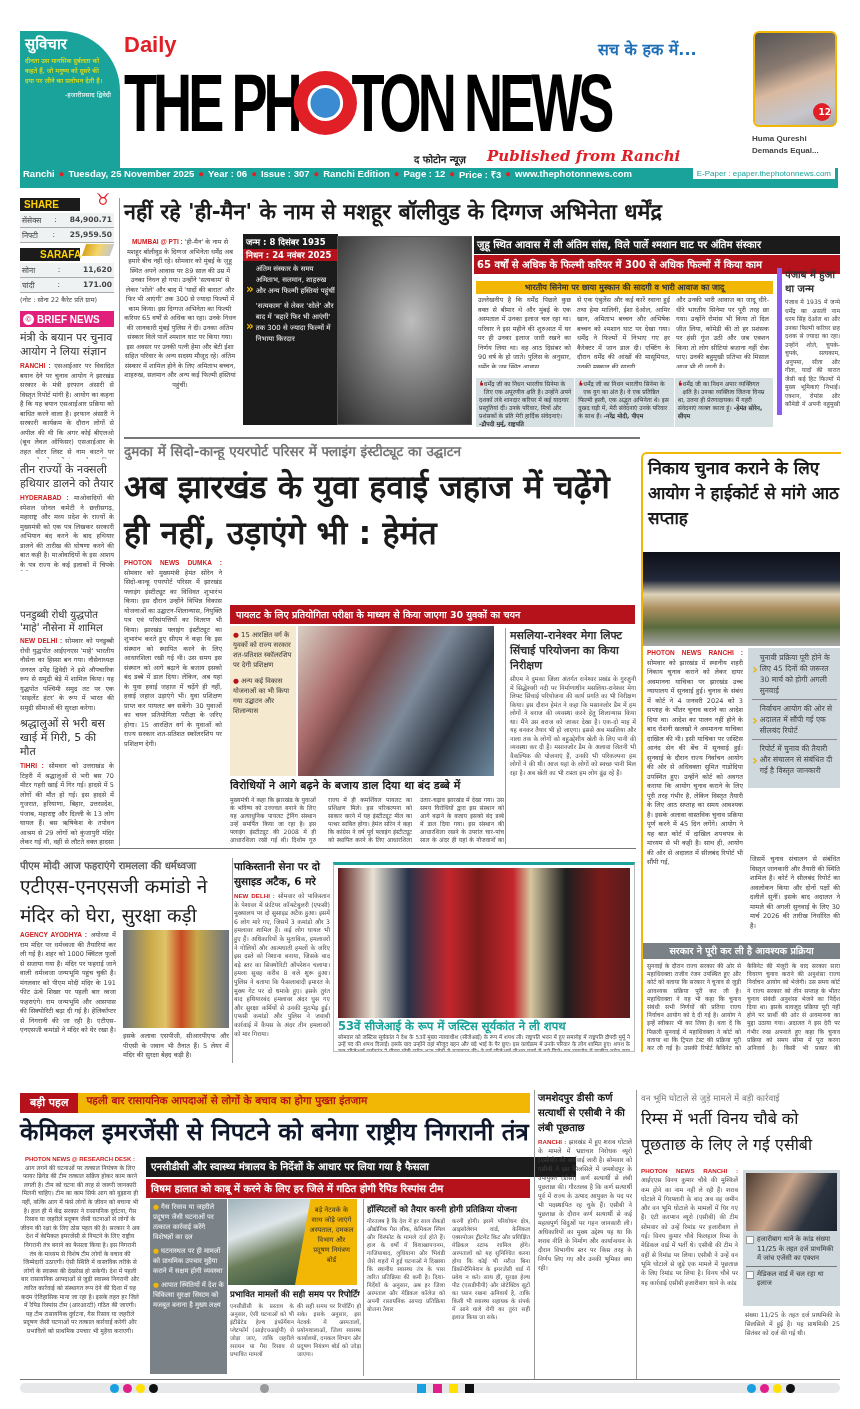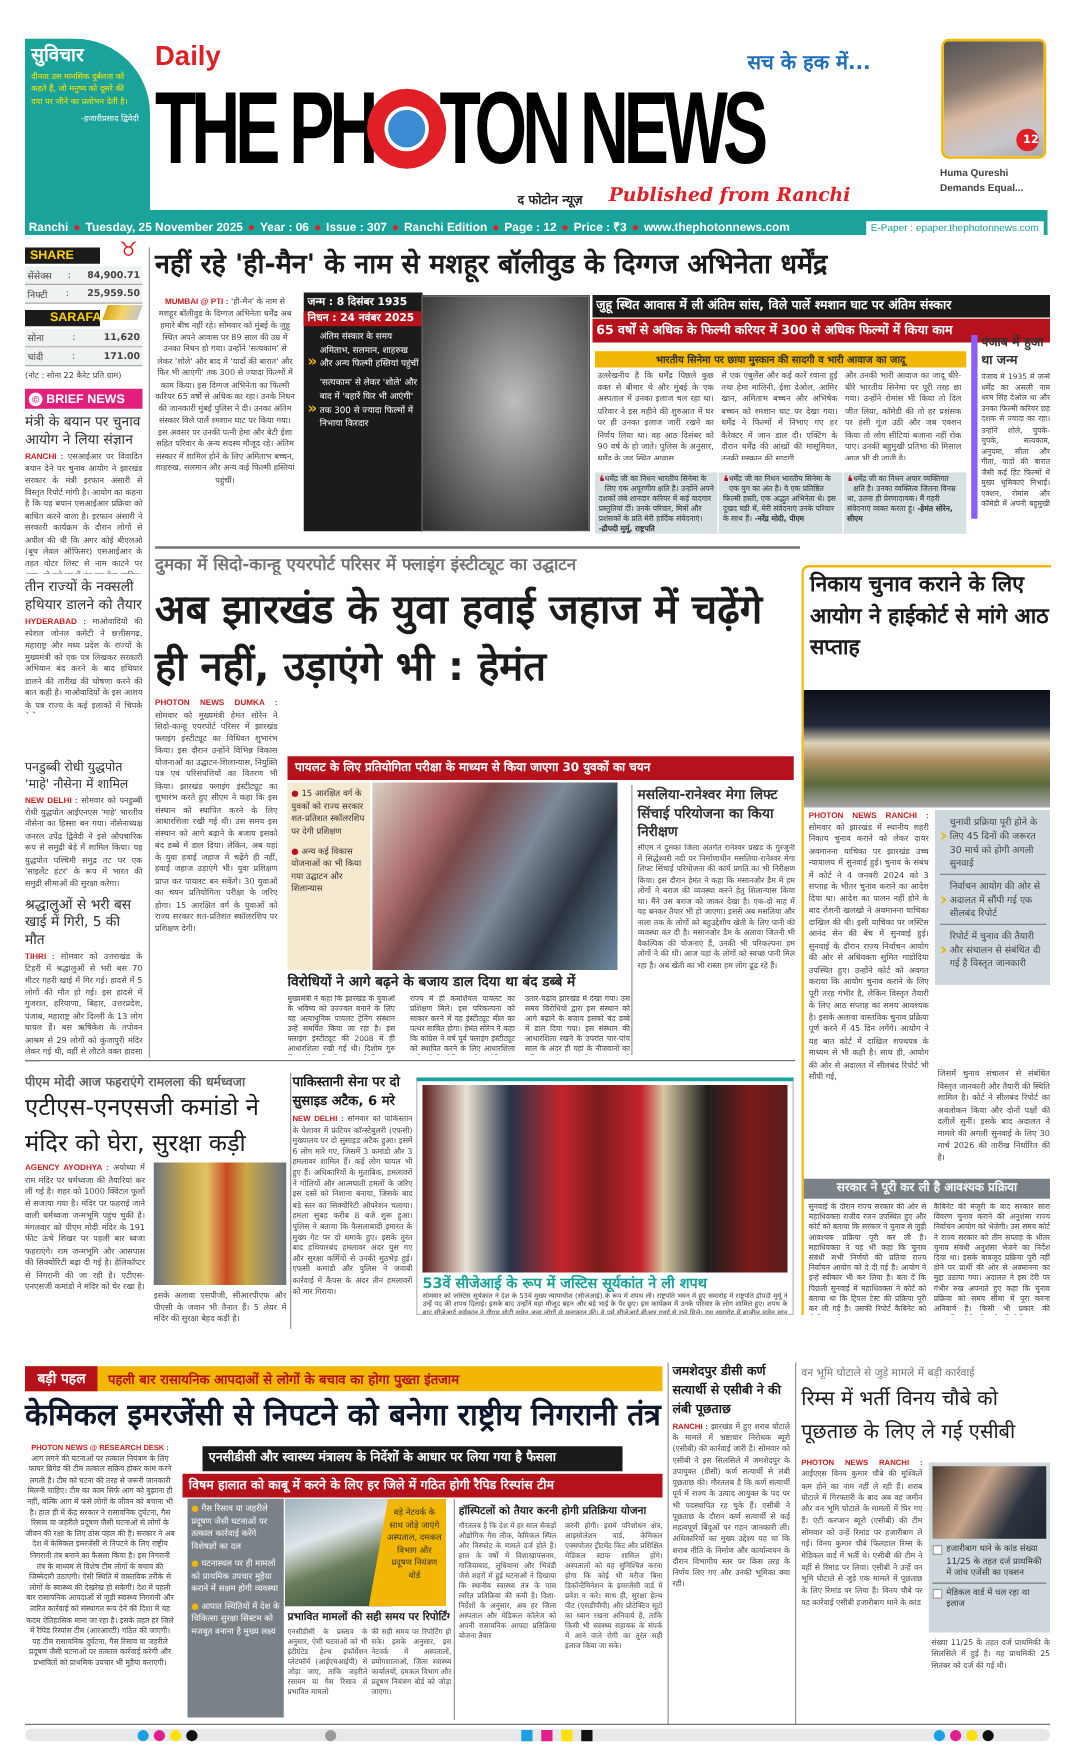--- a/index.html
+++ b/index.html
@@ -34,21 +34,21 @@
 
 <div class="abs" style="left:598px;top:38px;color:#1f6fb8;font-weight:bold;font-size:16px">सच के हक में...</div>
 <div class="abs" style="left:414px;top:152px;font-size:10px;font-weight:bold;color:#222">द फोटोन न्यूज़</div>
 <div class="abs" style="left:487px;top:147px;font-family:'DejaVu Serif',serif;font-style:italic;font-weight:bold;color:#e01f26;font-size:15px">Published from Ranchi</div>
 
 <div class="abs photo" style="left:753px;top:31px;width:84px;height:96px;border:2px solid #f2b705;border-radius:6px;background:linear-gradient(160deg,#555 0%,#8a7a70 35%,#d9b9a0 55%,#c6c6cc 80%,#aaa 100%)">
   <div style="position:absolute;right:4px;bottom:4px;width:18px;height:18px;border-radius:50%;background:#e01f26;color:#fff;font-size:9px;font-weight:bold;text-align:right;line-height:18px">12</div>
 </div>
 <div class="abs" style="left:752px;top:133px;width:84px;font-size:8px;font-weight:bold;color:#444;line-height:12px;font-family:'Liberation Sans',sans-serif">Huma Qureshi Demands Equal...</div>
 
-<div class="abs" style="left:20px;top:168px;width:818px;height:20px;background:#1aa39a;display:flex;align-items:flex-end;padding:0 3px;font-family:'Liberation Sans',sans-serif;font-size:9.5px;font-weight:bold;color:#fff;white-space:nowrap">
+<div class="abs" style="left:20px;top:168px;width:818px;height:20px;background:#1aa39a;display:flex;align-items:flex-start;padding:0 3px;font-family:'Liberation Sans',sans-serif;font-size:9.5px;font-weight:bold;color:#fff;white-space:nowrap">
   <span>Ranchi</span>
     <span style="color:#e01f26;margin:0 4px">●</span>
   <span>Tuesday, 25 November 2025</span>
     <span style="color:#e01f26;margin:0 4px">●</span>
   <span>Year : 06</span>
     <span style="color:#e01f26;margin:0 4px">●</span>
   <span>Issue : 307</span>
     <span style="color:#e01f26;margin:0 4px">●</span>
   <span>Ranchi Edition</span>
     <span style="color:#e01f26;margin:0 4px">●</span>
@@ -216,29 +216,29 @@
 
 <div class="abs vr" style="left:232px;top:858px;height:205px"></div>
 <div class="abs hd" style="left:228px;top:859px;width:105px;font-size:10.5px;line-height:15px;color:#1b1b1b;padding-left:6px">पाकिस्तानी सेना पर दो सुसाइड अटैक, 6 मरे</div>
 <div class="abs txt" style="left:234px;top:892px;width:96px;height:170px;font-size:6.2px;line-height:8.6px"><span class="dl">NEW DELHI :</span> <span>सोमवार को पाकिस्तान के पेशावर में फ्रंटियर कॉन्स्टेबुलरी (एफसी) मुख्यालय पर दो सुसाइड अटैक हुआ। इसमें 6 लोग मारे गए, जिसमें 3 कमांडो और 3 हमलावर शामिल हैं। कई लोग घायल भी हुए हैं। अधिकारियों के मुताबिक, हमलावरों ने गोलियों और आत्मघाती हमलों के जरिए इस दस्ते को निशाना बनाया, जिसके बाद बड़े स्तर का सिक्योरिटी ऑपरेशन चलाया। हमला सुबह करीब 8 बजे शुरू हुआ। पुलिस ने बताया कि फैसलाबादी इमारत के मुख्य गेट पर दो धमाके हुए। इसके तुरंत बाद हथियारबंद हमलावर अंदर घुस गए और सुरक्षा कर्मियों से उनकी मुठभेड़ हुई। एफसी कमांडो और पुलिस ने जवाबी कार्रवाई में कैंपस के अंदर तीन हमलावरों को मार गिराया।</span></div>
 
 <div class="abs" style="left:333px;top:862px;width:302px;height:190px;border:1px solid #bbb;border-top:3px solid #1aa39a"></div>
 <div class="abs photo" style="left:338px;top:868px;width:292px;height:150px;background:linear-gradient(90deg,#5a1c1c 0%,#e8e2d4 12%,#28334a 24%,#c4262c 38%,#7a1b1b 48%,#c4262c 60%,#d6c7a0 66%,#1e1e1e 78%,#7a1b1b 90%,#5a1c1c 100%)"></div>
 <div class="abs hd" style="left:338px;top:1018px;width:292px;font-size:11.5px;line-height:16px;color:#1aa39a;white-space:nowrap;overflow:hidden">53वें सीजेआई के रूप में जस्टिस सूर्यकांत ने ली शपथ</div>
 <div class="abs txt" style="left:338px;top:1034px;width:292px;height:17px;font-size:5.5px;line-height:7px">सोमवार को जस्टिस सूर्यकांत ने देश के 53वें मुख्य न्यायाधीश (सीजेआई) के रूप में शपथ ली। राष्ट्रपति भवन में हुए समारोह में राष्ट्रपति द्रौपदी मुर्मू ने उन्हें पद की शपथ दिलाई। इसके बाद उन्होंने वहां मौजूद बहन और बड़े भाई के पैर छुए। इस कार्यक्रम में उनके परिवार के लोग शामिल हुए। शपथ के बाद सीजेआई सूर्यकांत ने पीएम मोदी समेत अन्य लोगों से मुलाकात की। वे पूर्व सीजेआई बीआर गवई से गले मिले। इस समारोह में ब्राजील समेत सात देशों के मुख्य न्यायाधीश और सुप्रीम कोर्ट के जज भी राष्ट्रपति भवन में मौजूद थे।</div>
 
-<div class="abs" style="left:20px;top:1093px;width:510px;height:20px;background:#f2b705;display:flex;align-items:center">
+<div class="abs" style="left:20px;top:1093px;width:510px;height:20px;background:#f2b705;display:flex;align-items:flex-start">
   <span style="background:#b5121b;color:#fff;font-weight:bold;font-size:11px;padding:0 10px;height:20px;line-height:20px">बड़ी पहल</span>
   <span style="color:#b5121b;font-weight:bold;font-size:10.5px;margin-left:8px;white-space:nowrap">पहली बार रासायनिक आपदाओं से लोगों के बचाव का होगा पुख्ता इंतजाम</span>
 </div>
 <div class="abs hd" style="left:20px;top:1114px;width:520px;font-size:24px;line-height:36px;color:#0f172a;font-weight:bold;white-space:nowrap">केमिकल इमरजेंसी से निपटने को बनेगा राष्ट्रीय निगरानी तंत्र</div>
 
 <div class="abs txt" style="left:20px;top:1155px;width:120px;height:225px;text-align:center;font-size:6px;line-height:8.6px"><span class="dl">PHOTON NEWS @ RESEARCH DESK :</span> <span>आग लगने की घटनाओं पर तत्काल नियंत्रण के लिए फायर ब्रिगेड की टीम तत्काल सक्रिय होकर काम करने लगती है। टीम को घटना की तरह से जरूरी जानकारी मिलनी चाहिए। टीम का काम सिर्फ आग को बुझाना ही नहीं, बल्कि आग में फंसे लोगों के जीवन को बचाना भी है। हाल ही में केंद्र सरकार ने रासायनिक दुर्घटना, गैस रिसाव या जहरीले प्रदूषण जैसी घटनाओं से लोगों के जीवन की रक्षा के लिए ठोस पहल की है। सरकार ने अब देश में केमिकल इमरजेंसी से निपटने के लिए राष्ट्रीय निगरानी तंत्र बनाने का फैसला किया है। इस निगरानी तंत्र के माध्यम से विशेष टीम लोगों के बचाव की जिम्मेदारी उठाएगी। ऐसी स्थिति में वास्तविक तरीके से लोगों के स्वास्थ्य की देखरेख हो सकेगी। देश में पहली बार रासायनिक आपदाओं से जुड़ी स्वास्थ्य निगरानी और त्वरित कार्रवाई को संस्थागत रूप देने की दिशा में यह कदम ऐतिहासिक माना जा रहा है। इसके तहत हर जिले में रैपिड रिस्पांस टीम (आरआरटी) गठित की जाएगी। यह टीम रासायनिक दुर्घटना, गैस रिसाव या जहरीले प्रदूषण जैसी घटनाओं पर तत्काल कार्रवाई करेगी और प्रभावितों को प्राथमिक उपचार भी मुहैया कराएगी।</span></div>
 
-<div class="abs" style="left:162px;top:1157px;width:336px;height:20px;background:#1b1b1b;color:#fff;font-size:10px;font-weight:bold;line-height:20px;padding-left:5px;white-space:nowrap;overflow:hidden">एनसीडीसी और स्वास्थ्य मंत्रालय के निर्देशों के आधार पर लिया गया है फैसला</div>
+<div class="abs" style="left:146px;top:1157px;width:430px;height:20px;background:#1b1b1b;color:#fff;font-size:10px;font-weight:bold;line-height:20px;padding-left:5px;white-space:nowrap;overflow:hidden">एनसीडीसी और स्वास्थ्य मंत्रालय के निर्देशों के आधार पर लिया गया है फैसला</div>
 <div class="abs" style="left:146px;top:1179px;width:384px;height:19px;background:#b5121b;color:#fff;font-size:10px;font-weight:bold;line-height:19px;padding-left:5px;white-space:nowrap;overflow:hidden">विषम हालात को काबू में करने के लिए हर जिले में गठित होगी रैपिड रिस्पांस टीम</div>
 
 <div class="abs" style="left:150px;top:1199px;width:77px;height:175px;background:#7a8288;padding:3px;font-size:6.8px;line-height:10px;color:#fff">
   <div><span style="color:#f2b705">●</span> <span>गैस रिसाव या जहरीले प्रदूषण जैसी घटनाओं पर तत्काल कार्रवाई करेंगे विशेषज्ञों का दल</span></div>
   <div style="margin-top:4px"><span style="color:#f2b705">●</span> <span>घटनास्थल पर ही मामलों को प्राथमिक उपचार मुहैया कराने में सक्षम होगी व्यवस्था</span></div>
   <div style="margin-top:4px"><span style="color:#f2b705">●</span> <span>आपात स्थितियों में देश के चिकित्सा सुरक्षा सिस्टम को मजबूत बनाना है मुख्य लक्ष्य</span></div>
 </div>
 <div class="abs photo" style="left:228px;top:1199px;width:85px;height:86px;background:linear-gradient(160deg,#9fb2ba 0%,#dfe6ea 35%,#6c7e5a 60%,#2f4e3a 100%)"></div>
 <div class="abs" style="left:295px;top:1199px;width:62px;height:86px;background:#f2b705;clip-path:polygon(25% 0,100% 0,100% 100%,0 100%);padding:6px 3px 3px 14px;font-size:6.8px;line-height:10px;color:#333;text-align:center">बड़े नेटवर्क के साथ जोड़े जाएंगे अस्पताल, दमकल विभाग और प्रदूषण नियंत्रण बोर्ड</div>
 

